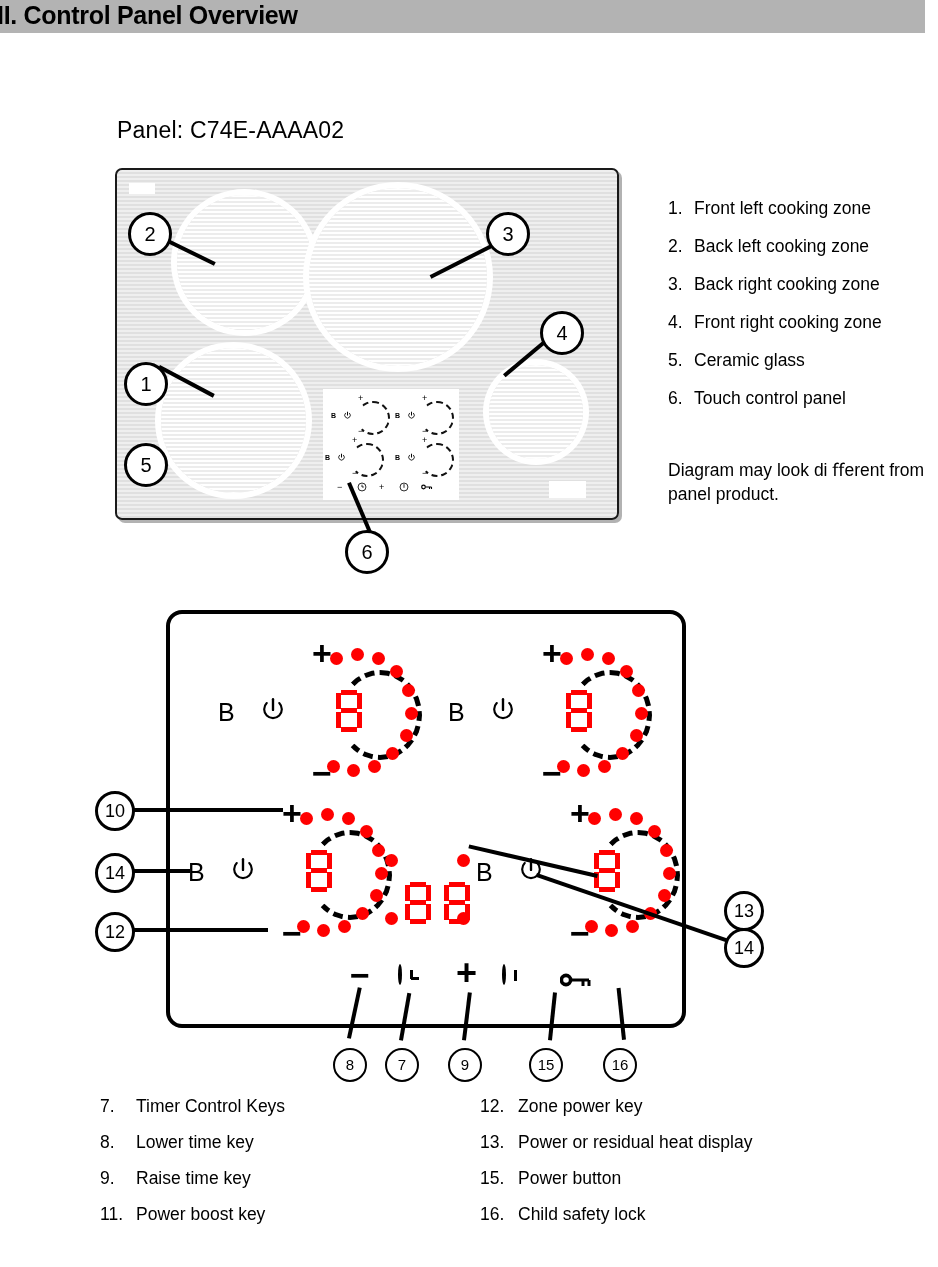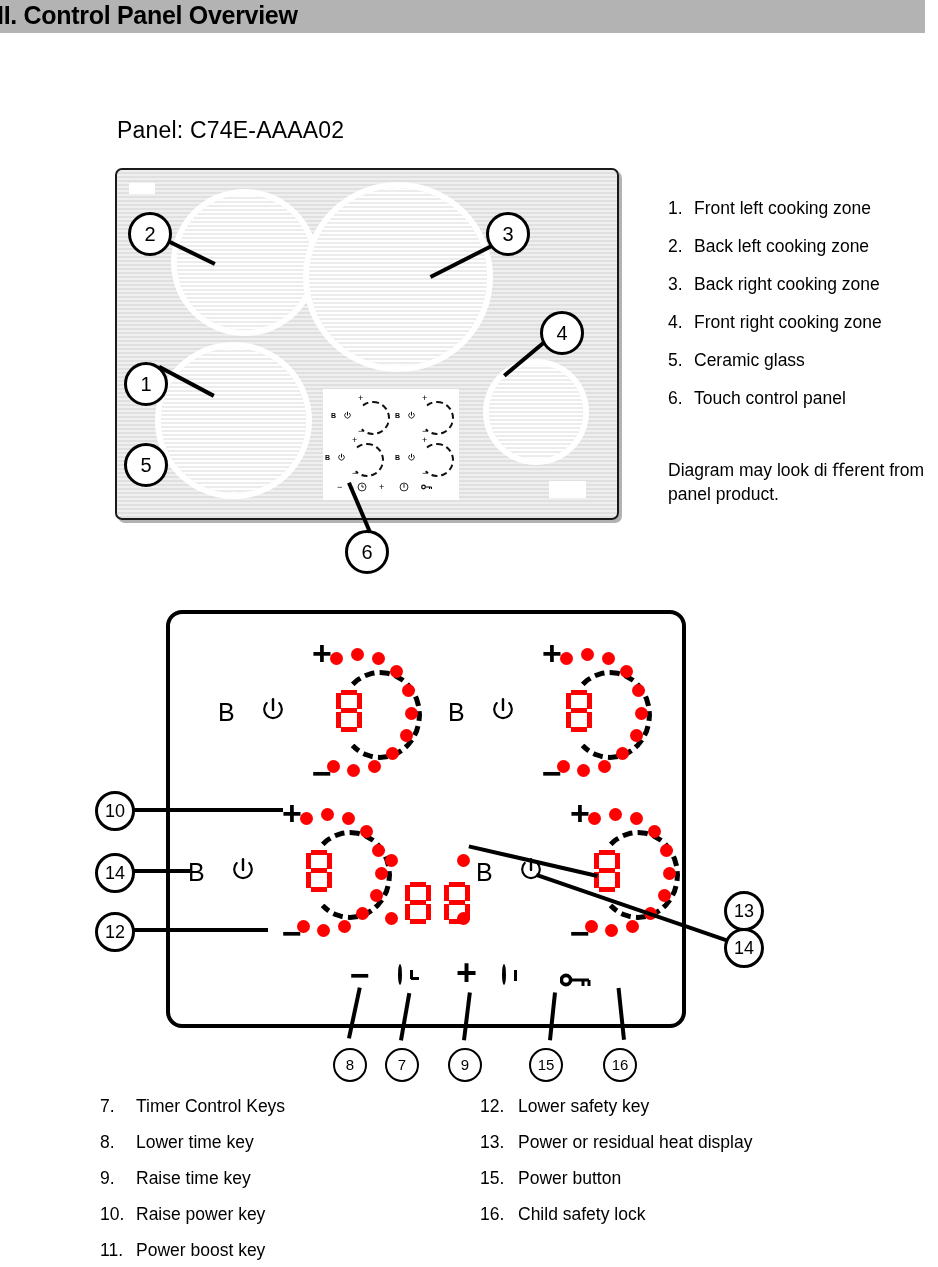--- a/index.html
+++ b/index.html
@@ -441,33 +441,29 @@
     </div>
     <div class="row">
       <span class="num">8.</span>
       <span>Lower  time key</span>
     </div>
     <div class="row">
       <span class="num">9.</span>
       <span>Raise  time key</span>
     </div>
     <div class="row">
-      <span class="num">10.</span>
-      <span>Raise power  key</span>
-    </div>
-    <div class="row">
       <span class="num">11.</span>
       <span>Power boost key</span>
     </div>
   </div>
 
   <div class="lb-col" id="lb-right">
     <div class="row">
       <span class="num">12.</span>
-      <span>Lower safety  key</span>
+      <span>Zone power  key</span>
     </div>
     <div class="row">
       <span class="num">13.</span>
       <span>Power  or  residual  heat  display</span>
     </div>
     <div class="row">
       <span class="num">15.</span>
       <span>Power button</span>
     </div>
     <div class="row">

